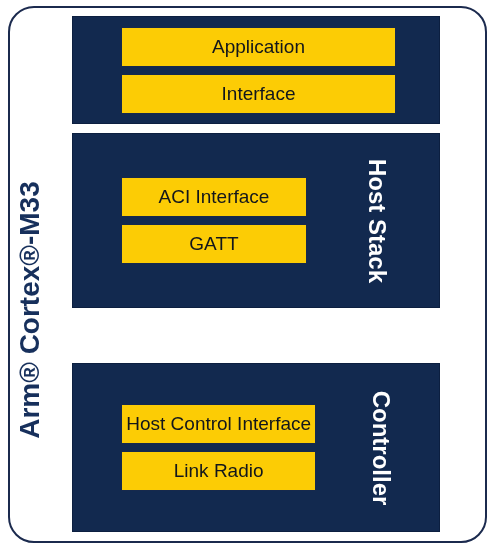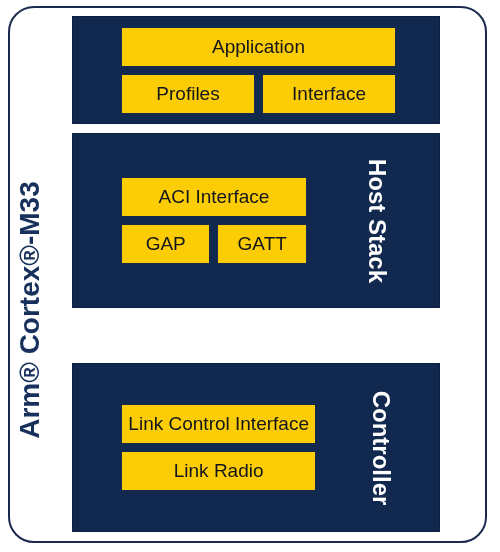--- a/index.html
+++ b/index.html
@@ -118,45 +118,43 @@
 <div id="mcu-label">
   <span class="vtext">Arm® Cortex®-M33</span>
 </div>
 
 <div class="block" id="block-application">
   <div class="block-rows">
     <div class="row">
       <div class="gold-box">Application</div>
     </div>
     <div class="row">
-      <div class="gold-box">Profiles</div>
       <div class="gold-box">Interface</div>
     </div>
   </div>
 </div>
 
 <div class="block" id="block-host-stack">
   <div class="block-rows">
     <div class="row">
       <div class="gold-box">ACI Interface</div>
     </div>
     <div class="row">
-      <div class="gold-box">GAP</div>
       <div class="gold-box">GATT</div>
     </div>
   </div>
   <div class="side-label">
     <span class="vtext">Host Stack</span>
   </div>
 </div>
 
 <div class="block" id="block-controller">
   <div class="block-rows">
     <div class="row">
-      <div class="gold-box">Link Control Interface</div>
+      <div class="gold-box">Host Control Interface</div>
     </div>
     <div class="row">
       <div class="gold-box">Link Radio</div>
     </div>
   </div>
   <div class="side-label">
     <span class="vtext">Controller</span>
   </div>
 </div>
 

